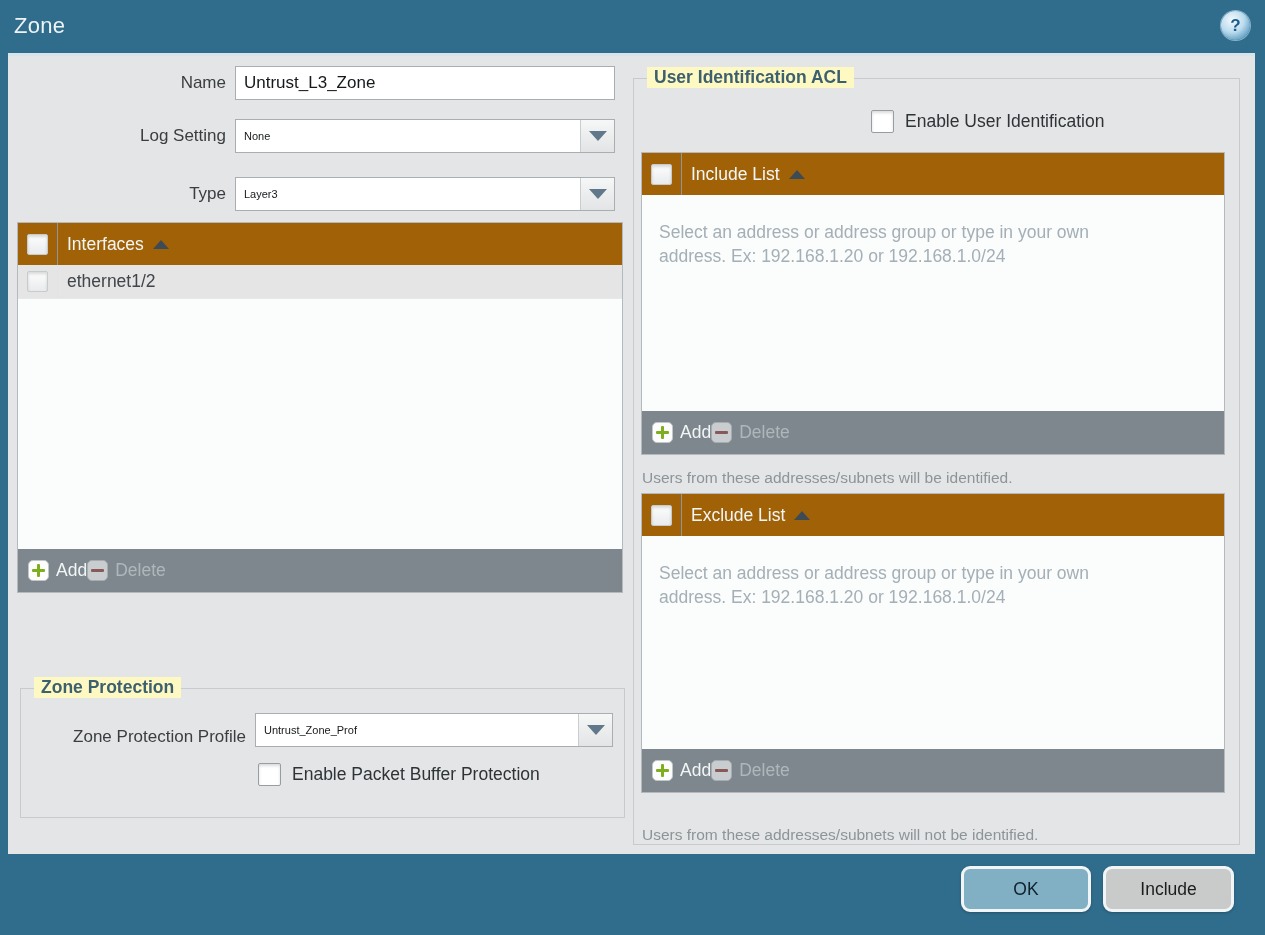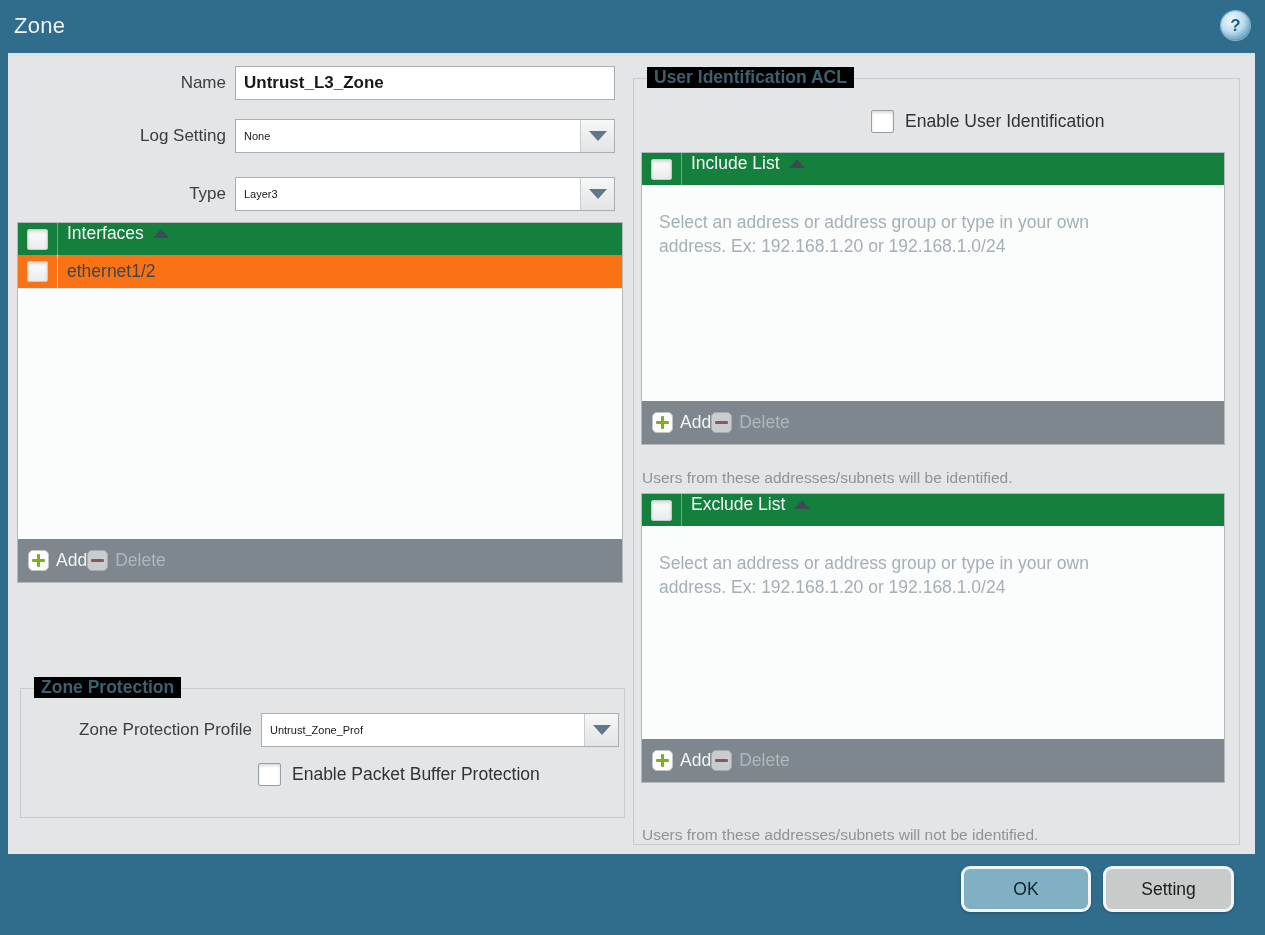--- a/index.html
+++ b/index.html
@@ -34,21 +34,21 @@
 
   
   .frow { position:absolute; display:flex; align-items:center; height:34px; }
   .frow .flabel {
     width:227px; text-align:right; padding-right:9px;
     font-size:17px; color:#3a3e41; white-space:nowrap;
   }
   .textfield {
     width:380px; height:34px; background:#fff;
     border:1px solid #a8aeb2; font-family:"Liberation Sans",sans-serif;
-    font-size:17px; color:#16191b; padding:0 8px;font-weight:bold;
+    font-size:17px; color:#16191b; padding:0 8px;
   }
   .combo {
     width:380px; height:34px; background:#fff;
     border:1px solid #a8aeb2; display:flex; align-items:stretch; cursor:pointer;
   }
   .combo .combo-text {
     flex:1; display:flex; align-items:center; padding:0 8px;
     font-size:11px; color:#16191b; white-space:nowrap; overflow:hidden;
   }
   .combo .combo-btn {
@@ -65,37 +65,37 @@
   .cb {
     width:23px; height:23px; background:#fff; border:1px solid #979ea3;
     border-radius:2px; box-shadow:inset 0 2px 3px rgba(0,0,0,.14); cursor:pointer;
     flex:none;
   }
   .cb.small { width:21px; height:21px; background:linear-gradient(#fdfdfd,#e9ebec); border-color:#c6cbcd; }
 
   
   .tbl { position:absolute; border:1px solid #b3b9bc; background:#fbfcfc; }
   .tbl-head {
-    height:32px; background:#15803d; display:flex; align-items:flex-start;
+    height:42px; background:#a16207; display:flex; align-items:center;
   }
   .tbl-head .cbcol {
     width:40px; height:100%; display:flex; align-items:center; justify-content:center;
     border-right:1px solid #8d969b;
   }
   .tbl-head .hlabel {
     display:flex; align-items:center; gap:9px; padding-left:9px;
     font-size:17.5px; color:#f3f6f7; cursor:pointer;
   }
   .sort-asc {
     width:0; height:0;
     border-left:8px solid transparent; border-right:8px solid transparent;
     border-bottom:9px solid #3c4b56;
   }
   .tbl-body { background:#fbfcfc; overflow:hidden; }
-  .iface-row { height:34px; display:flex; align-items:center; border-bottom:1px solid #e6e9ea; background:#f97316; }
+  .iface-row { height:34px; display:flex; align-items:center; border-bottom:1px solid #e6e9ea; background:#e5e5e5; }
   .iface-row .cbcol {
     width:40px; height:100%; display:flex; align-items:center; justify-content:center;
     border-right:1px solid #e1e4e5;
   }
   .iface-row .rtext { padding-left:9px; font-size:17.5px; color:#41464a; }
   .list-placeholder {
     padding:25px 17px; width:520px;
     font-size:17.5px; line-height:1.38; color:#a4afb6;
   }
   .tbl-foot {
@@ -110,21 +110,21 @@
   .plus-glyph::before { content:""; position:absolute; left:0; top:5px; width:13px; height:3px; background:#7fae1e; border-radius:1px; }
   .plus-glyph::after  { content:""; position:absolute; left:5px; top:0; width:3px; height:13px; background:#7fae1e; border-radius:1px; }
   .minus-glyph { width:13px; height:3px; background:#8e3c36; border-radius:1px; }
   .tool .tlabel { font-size:17.5px; color:#f3f6f7; }
   .tool.disabled .icon-btn { opacity:.6; }
   .tool.disabled .tlabel { color:#aeb7bb; }
 
   
   .gbox { position:absolute; border:1px solid #c7cbce; }
   .gbox .legend {
-    position:absolute; top:-12px; left:13px; padding:0 7px; background:#000000;
+    position:absolute; top:-12px; left:13px; padding:0 7px; background:#fef9c3;
     font-size:17.5px; font-weight:bold; color:#3d606f; white-space:nowrap;
   }
   .cbrow { position:absolute; display:flex; align-items:center; gap:11px; }
   .cbrow .cblabel { font-size:17.5px; color:#2e3336; white-space:nowrap; }
 
   .caption { position:absolute; font-size:15.5px; color:#8c9498; white-space:nowrap; }
 
   
   .btn {
     position:absolute; top:866px; height:46px; border-radius:9px;
@@ -201,21 +201,21 @@
         <span class="icon-btn">
             <span class="minus-glyph"></span>
           </span>
         <span class="tlabel">Delete</span>
       </span>
     </div>
   </div>
 
   <div class="gbox" style="left:12px; top:632px; width:605px; height:130px;">
     <span class="legend">Zone Protection</span>
-    <div class="frow" style="left:6px; top:24px;">
+    <div class="frow" style="left:0; top:24px;align-items:flex-end;">
       <div class="flabel" style="width:234px;">Zone Protection Profile</div>
       <div class="combo" style="width:358px;">
         <div class="combo-text">Untrust_Zone_Prof</div>
         <div class="combo-btn">
           <span class="dd-arrow"></span>
         </div>
       </div>
     </div>
     <div class="cbrow" style="left:237px; top:74px;">
       <span class="cb"></span>
@@ -287,13 +287,13 @@
             </span>
           <span class="tlabel">Delete</span>
         </span>
       </div>
     </div>
     <div class="caption" style="left:8px; top:731px;margin-top:16px;">Users from these addresses/subnets will not be identified.</div>
   </div>
 </div>
 
 <button class="btn btn-ok">OK</button>
-<button class="btn btn-cancel">Setting</button>
+<button class="btn btn-cancel">Include</button>
 
 </body></html>

